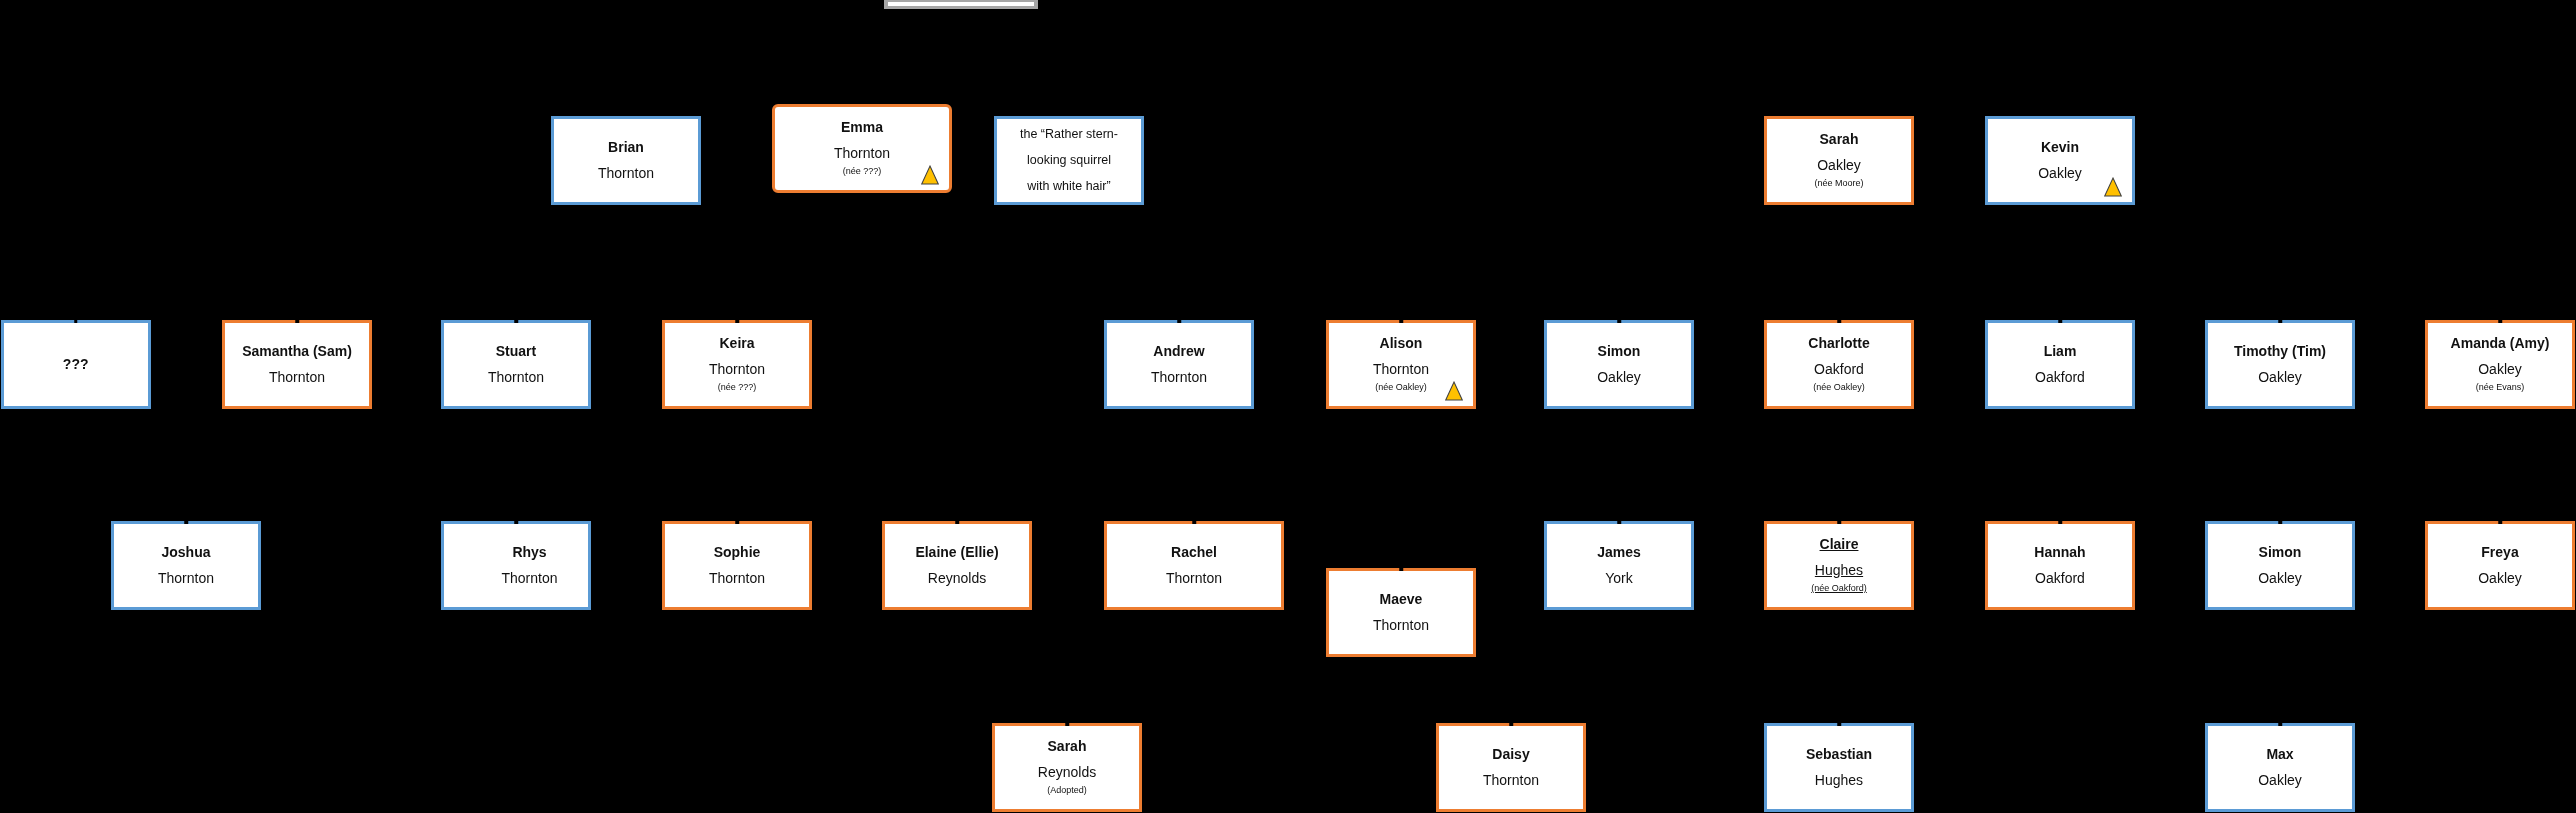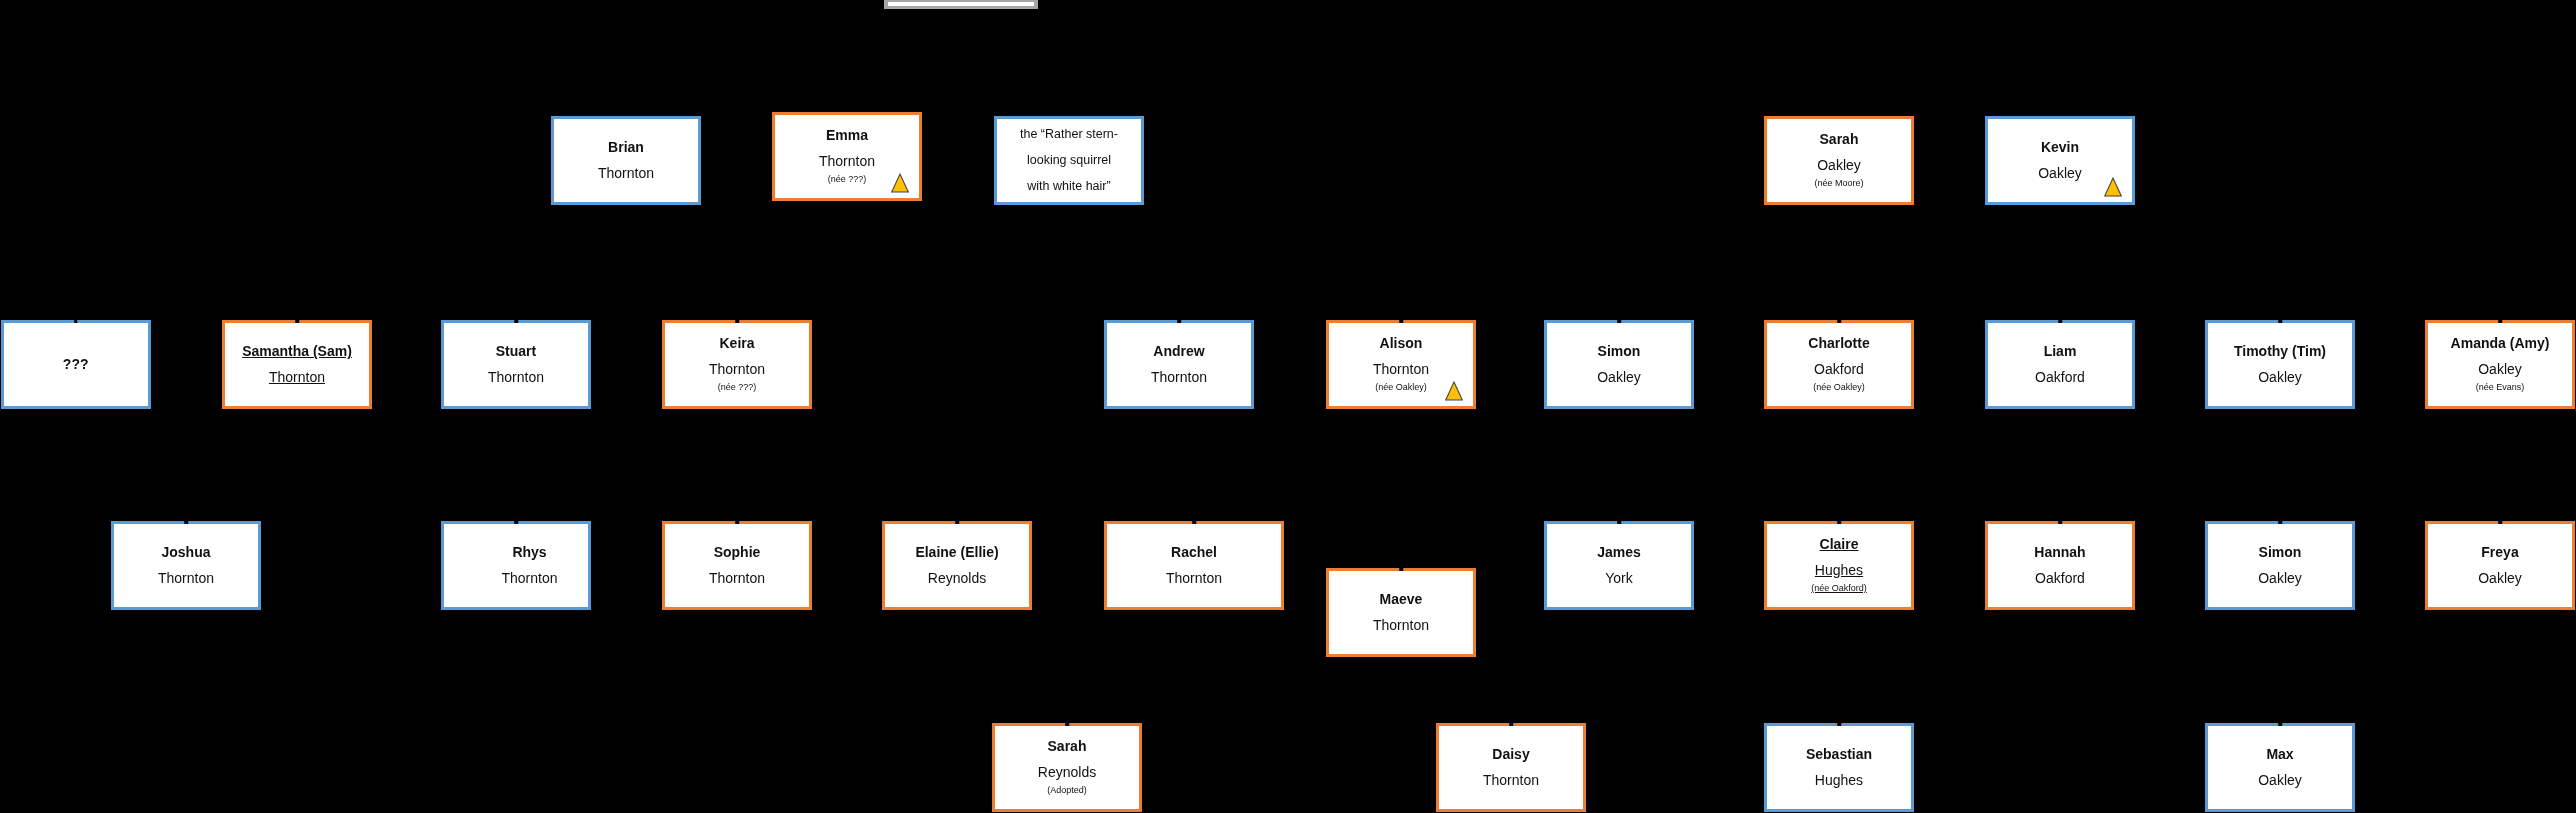--- a/index.html
+++ b/index.html
@@ -40,21 +40,21 @@
 
 <div id="window-fragment" style="background: rgb(166, 166, 166);">
   <div id="window-fragment-inner" style="background: rgb(255, 255, 255);"></div>
 </div>
 
 <div id="tree">
     <div class="person" style="left: 551px; top: 116px; width: 150px; height: 89px; border-color: rgb(91, 155, 213);">
       <div class="line l-name">Brian</div>
       <div class="line l-surname">Thornton</div>
     </div>
-    <div class="person" style="left: 772px; top: 112px; width: 150px; height: 89px; border-color: rgb(237, 125, 49);">
+    <div class="person" style="left: 772px; top: 104px; width: 180px; height: 89px; border-color: rgb(237, 125, 49); border-radius: 6px;">
       <div class="line l-name">Emma</div>
       <div class="line l-surname">Thornton</div>
       <div class="line l-note">(née ???)</div>
       <svg class="tri" width="18" height="20" viewBox="0 0 26 29">
         <polygon points="13,1.5 25,27.5 1,27.5" fill="#FFC000" stroke="#404040" stroke-width="1.5"></polygon>
       </svg>
     </div>
     <div class="person" style="left: 994px; top: 116px; width: 150px; height: 89px; border-color: rgb(91, 155, 213);">
       <div class="line l-quote">the “Rather stern-</div>
       <div class="line l-quote">looking squirrel</div>
@@ -69,21 +69,21 @@
       <div class="line l-name">Kevin</div>
       <div class="line l-surname">Oakley</div>
       <svg class="tri" width="18" height="20" viewBox="0 0 26 29">
         <polygon points="13,1.5 25,27.5 1,27.5" fill="#FFC000" stroke="#404040" stroke-width="1.5"></polygon>
       </svg>
     </div>
     <div class="person" style="left: 0.7px; top: 320px; width: 150px; height: 89px; border-color: rgb(91, 155, 213);">
       <div class="tick" style="background: rgb(0, 0, 0);"></div>
       <div class="line l-name">???</div>
     </div>
-    <div class="person" style="left: 222px; top: 320px; width: 150px; height: 89px; border-color: rgb(237, 125, 49); text-decoration: underline;">
+    <div class="person" style="left: 222px; top: 320px; width: 150px; height: 89px; border-color: rgb(237, 125, 49);">
       <div class="tick" style="background: rgb(0, 0, 0);"></div>
       <div class="line l-name">Samantha (Sam)</div>
       <div class="line l-surname">Thornton</div>
     </div>
     <div class="person" style="left: 441px; top: 320px; width: 150px; height: 89px; border-color: rgb(91, 155, 213);">
       <div class="tick" style="background: rgb(0, 0, 0);"></div>
       <div class="line l-name">Stuart</div>
       <div class="line l-surname">Thornton</div>
     </div>
     <div class="person" style="left: 662px; top: 320px; width: 150px; height: 89px; border-color: rgb(237, 125, 49);">

